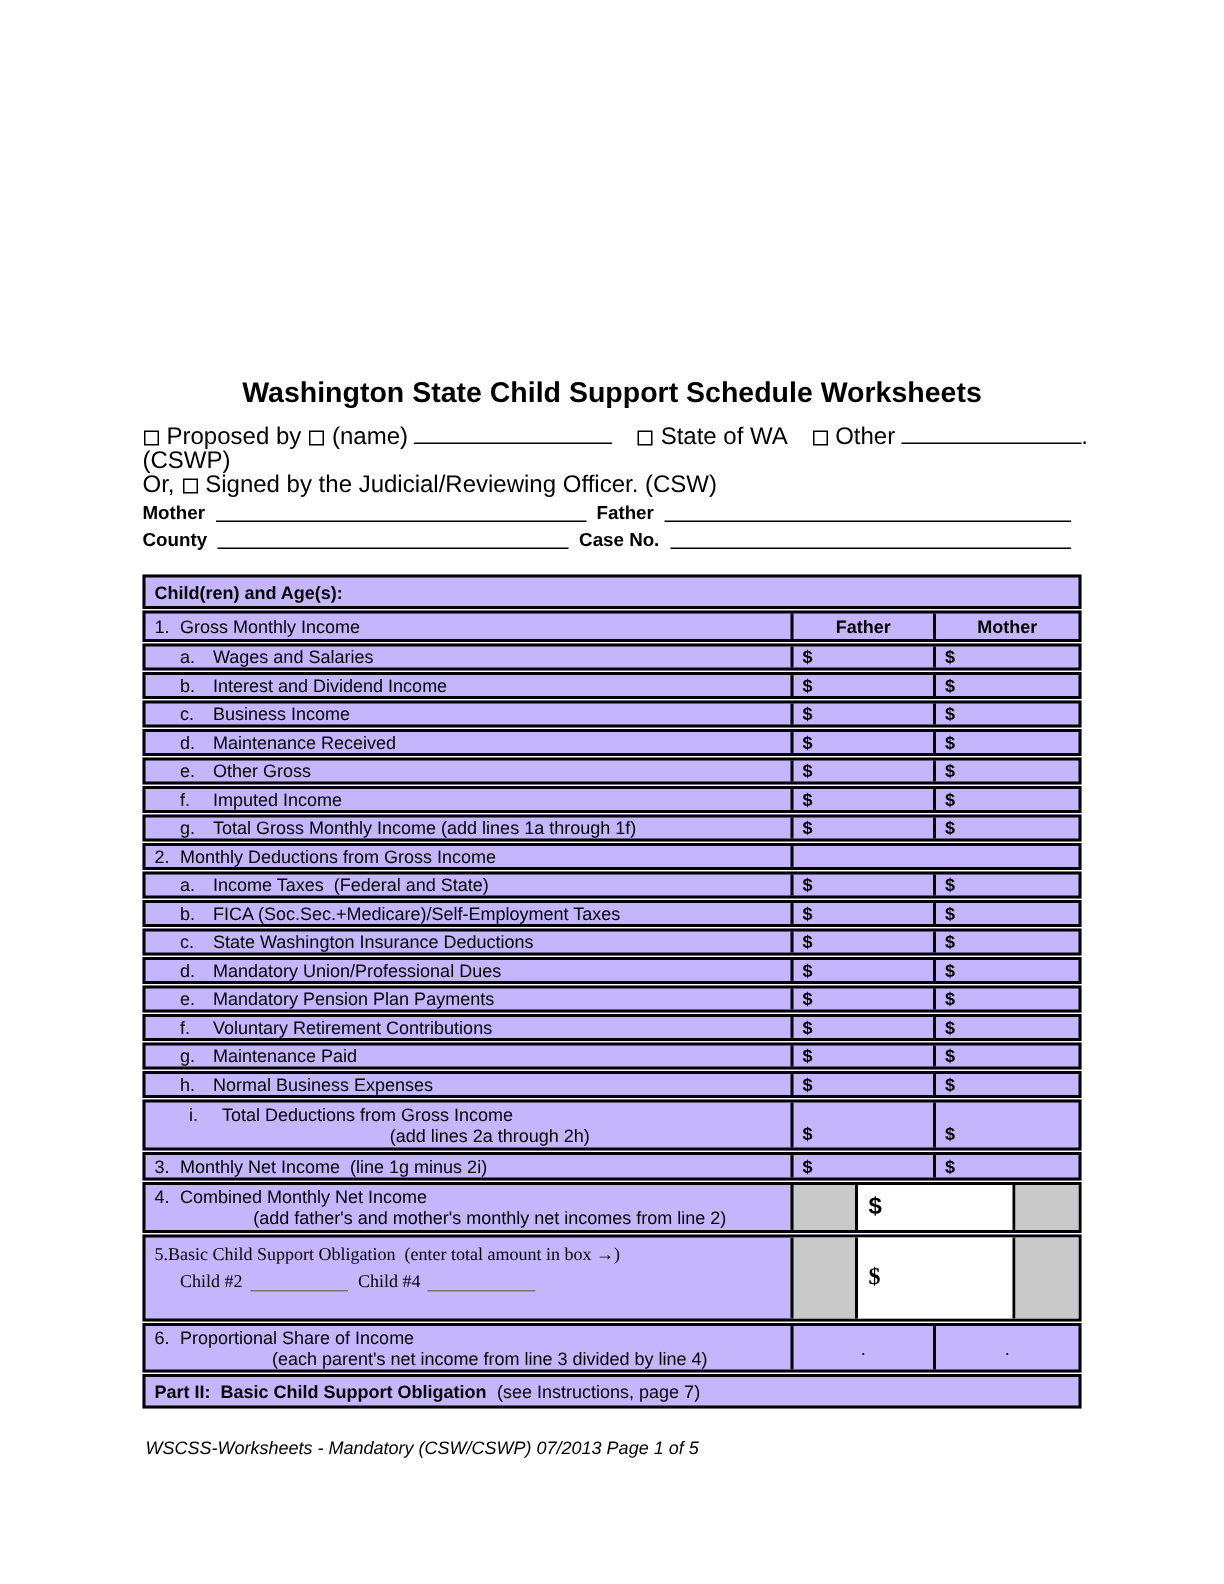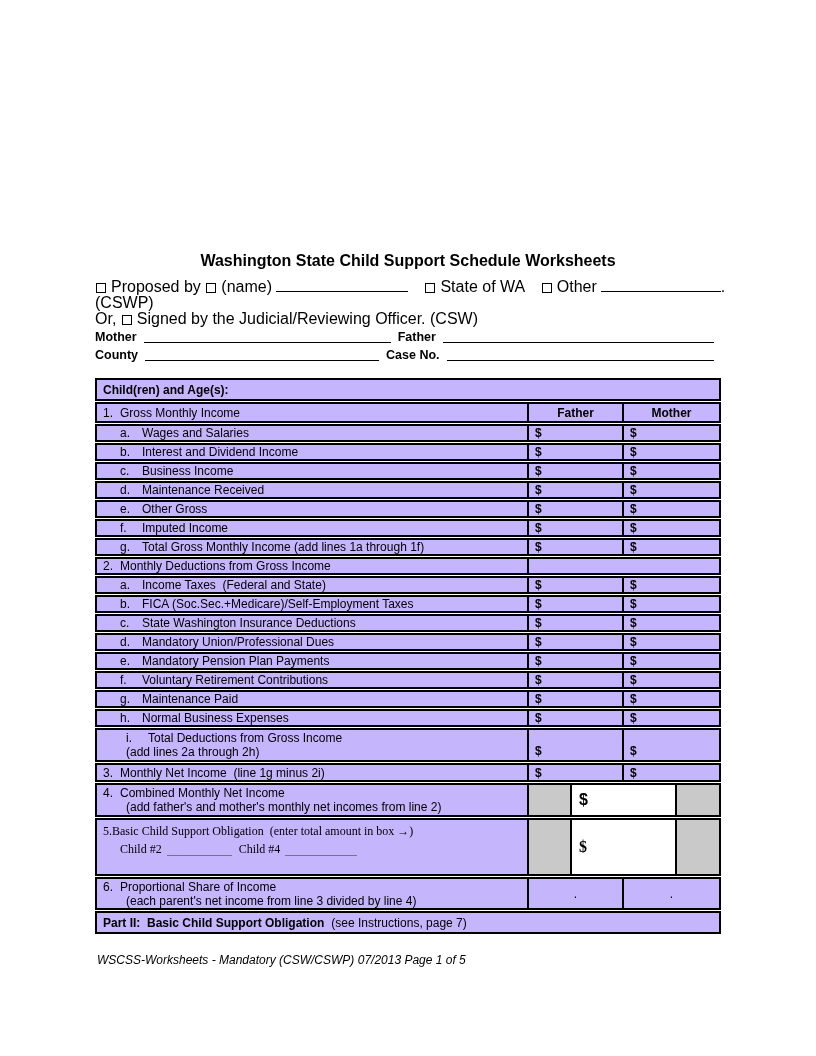--- a/index.html
+++ b/index.html
@@ -3,21 +3,21 @@
 <meta charset="utf-8">
 <style>
   * { margin:0; padding:0; box-sizing:border-box; }
   html,body { background:#fff; }
   body {
     width:816px; height:1056px; position:relative;
     font-family:"Liberation Sans","DejaVu Sans",sans-serif; color:#000;
   }
   .content { position:absolute; left:95px; top:252px; width:626px; }
 
-  .title { font-size:16px; font-weight:bold; text-align:center; margin-bottom:9px; }
+  .title { font-size:19px; font-weight:bold; text-align:center; margin-bottom:9px; }
 
   .line { font-size:16px; line-height:16px; white-space:nowrap; }
   .cb {
     display:inline-block; width:10px; height:10px; border:1.5px solid #000;
     background:#fff; vertical-align:-1px; margin:0 5px 0 1px;
   }
   .gapL { margin-left:13px; }
   .blank { display:inline-block; height:13px; border-bottom:1px solid #000; }
   .w132 { width:132px; margin-left:4px; }
   .w120 { width:120px; margin-left:4px; }
@@ -57,21 +57,21 @@
   .r1 { height:21px; }
   .std { height:18px; }
   .r2i { height:34px; }
   .r3 { height:19px; }
   .r4 { height:34px; }
   .r5 { height:58px;font-family:Liberation Serif, serif; }
   .r6 { height:33px; }
 
   .two { flex-direction:column; align-items:stretch; justify-content:center; padding:2px 0 2px 6px; }
   .two .l1 { display:flex; }
-  .two .l2 { padding-left:23px; }
+  .two .l2 { padding-left:23px;text-align:center; }
 
   .r5lbl { flex-direction:column; align-items:stretch; justify-content:flex-start; padding:4px 0 2px 6px; }
   .childline { display:flex; align-items:flex-end; padding-left:17px; margin-top:4px; line-height:13px; }
   .childline .blank { border-bottom-color:#777; margin:0 7px 0 5px; }
   .cb1 { width:65px; } .cb2 { width:72px; } .cb3 { width:75px; }
 
   .footer { margin-top:19px; font-size:12px; font-style:italic; padding-left:2px; }
 </style>
 </head>
 <body>

